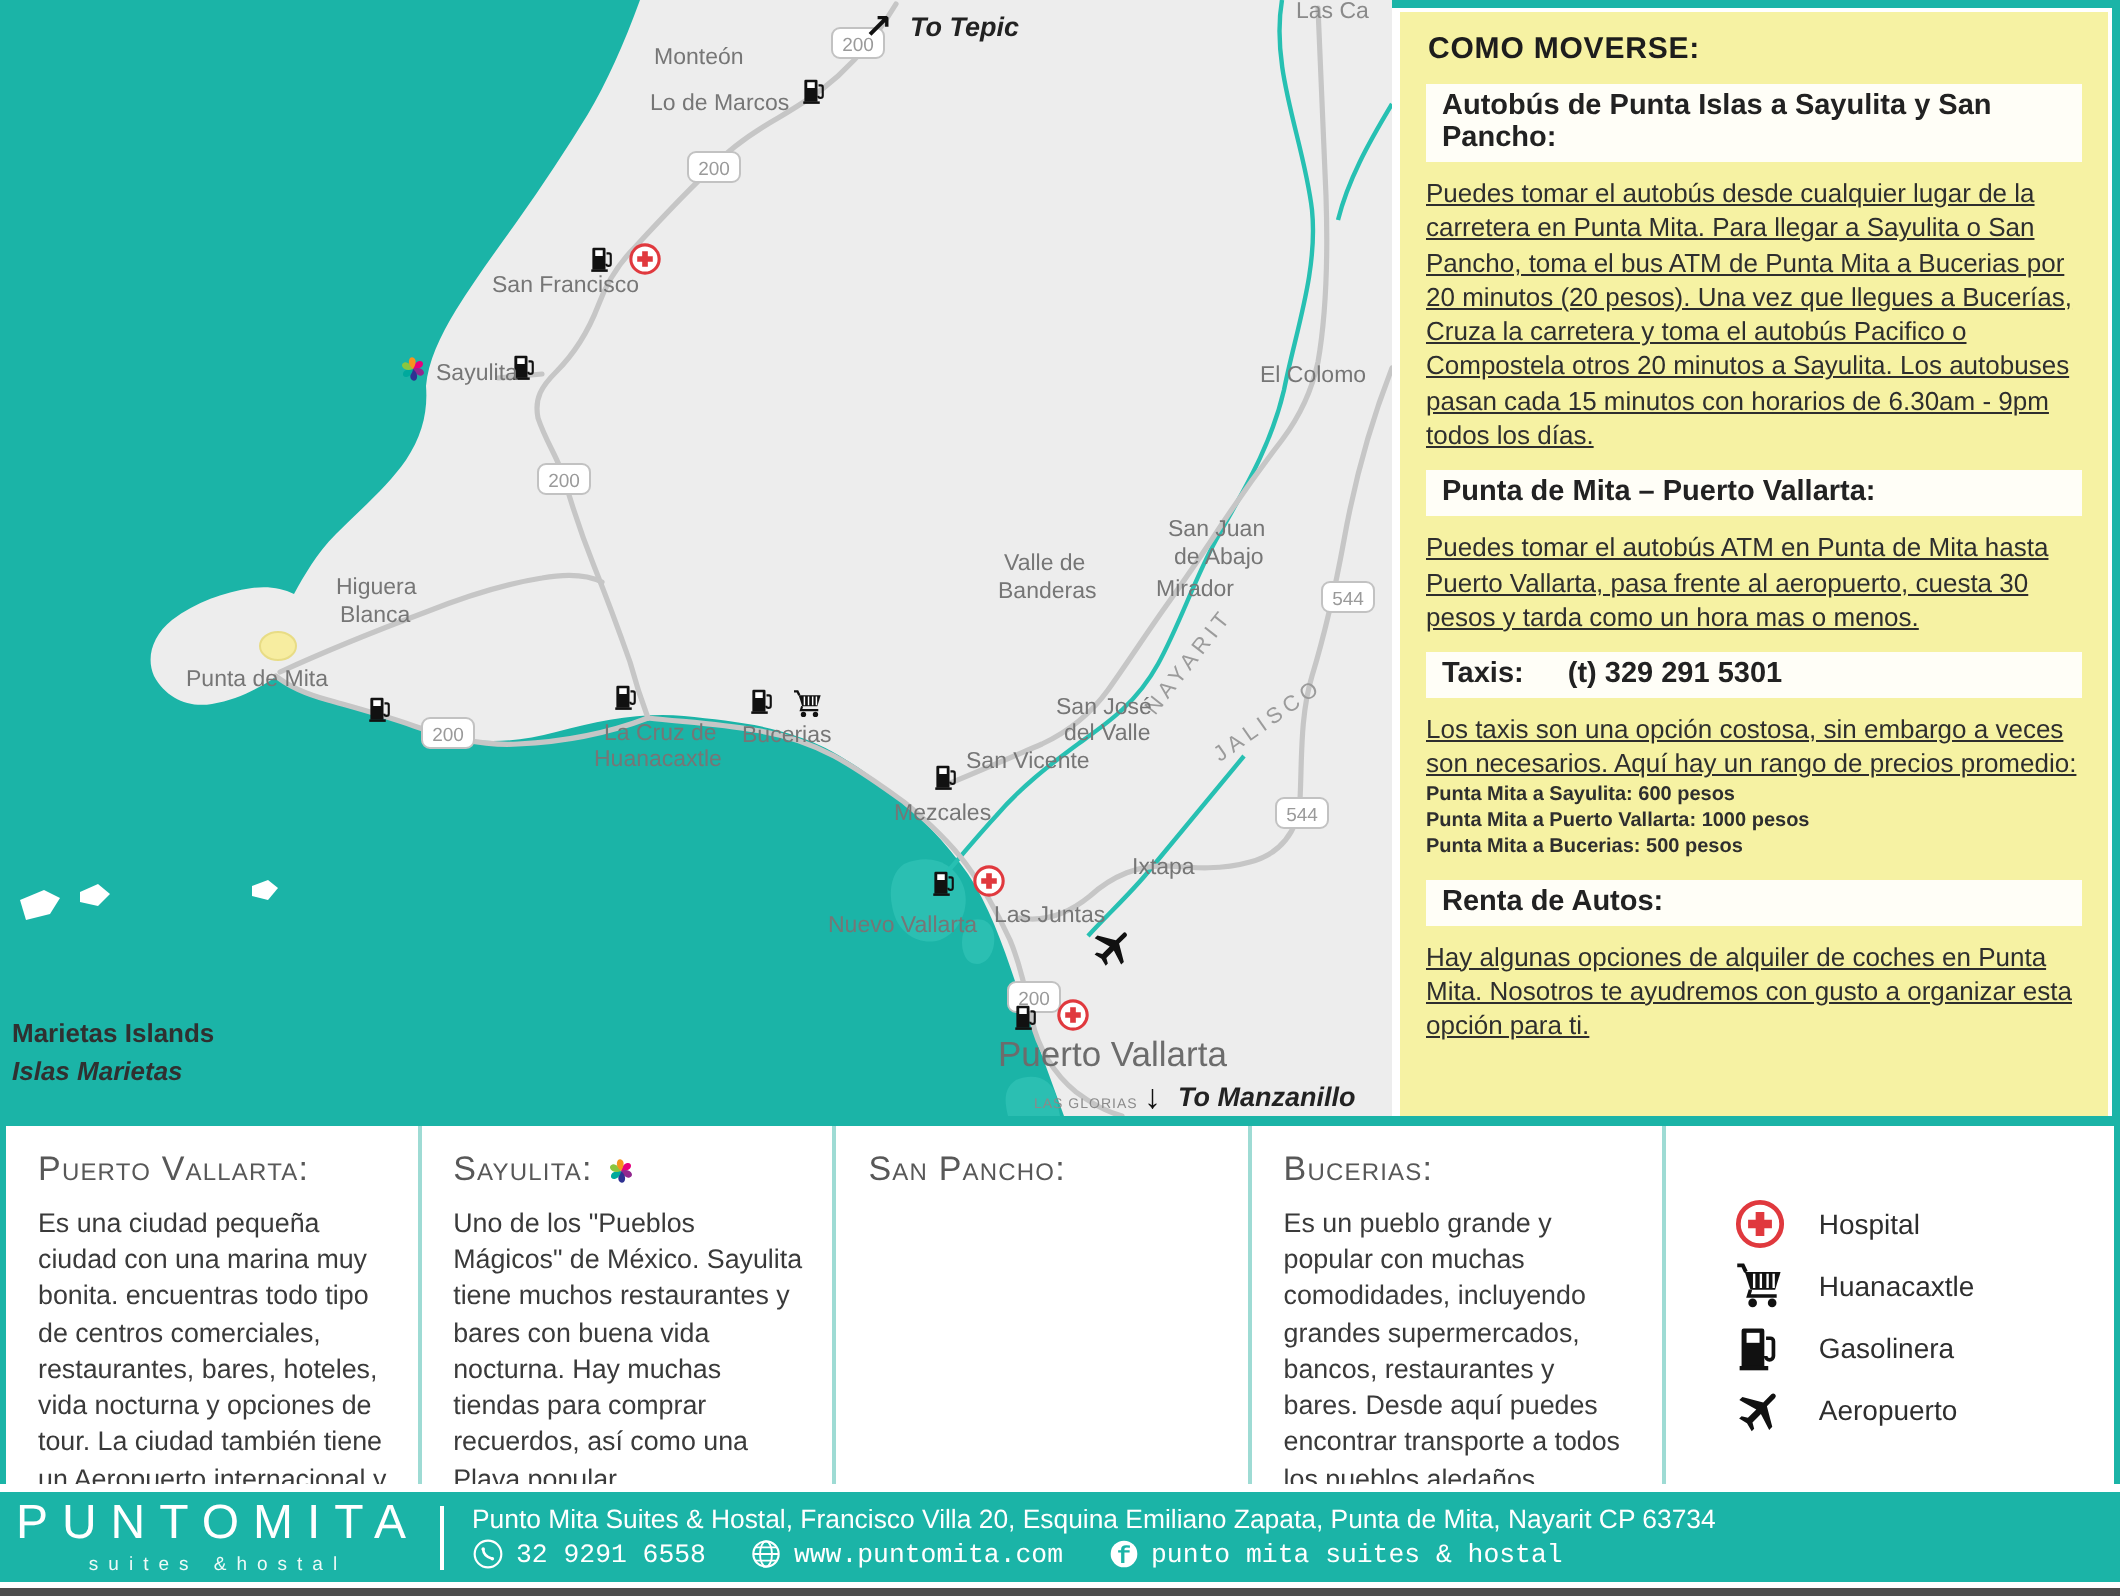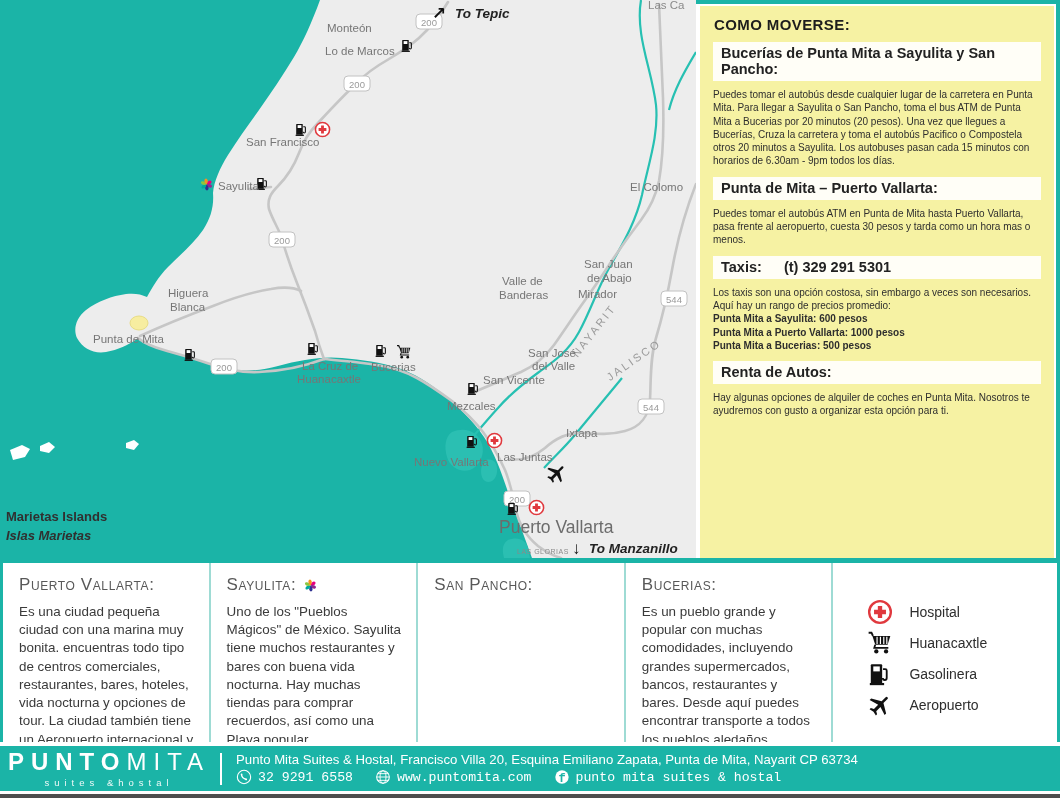--- a/index.html
+++ b/index.html
@@ -8,21 +8,21 @@
   .page { width:1060px; height:798px; display:flex; flex-direction:column; background:#fff; overflow:hidden; position:relative; }
 
   
   .top { height:558px; position:relative; background:#1bb4a7; flex:none; }
   .map-wrap { position:absolute; left:0; top:0; width:696px; height:558px; }
   .panel-white { position:absolute; left:696px; top:4px; right:4px; bottom:0; background:#fff; padding:2px 2px 0 4px; }
   .panel { background:#f6f2a3; width:100%; height:100%; padding:8px 13px 6px 13px; overflow:hidden; }
   .panel-title { font-size:15px; font-weight:bold; letter-spacing:0.4px; color:#1d1d1d; margin:2px 0 8px 1px; }
   .bar { background:#fffef7; padding:3px 8px 4px 8px; font-weight:bold; font-size:14.5px; color:#222; margin:9px 0 7px 0; }
   .bar .phone-num { margin-left:18px; }
-  .panel p { font-size:10px; line-height:1.33; color:#2e2e2e; }
+  .panel p { font-size:13px; line-height:1.33; color:#2e2e2e;text-decoration:underline; }
   .price-line { font-size:10px; line-height:1.33; color:#2e2e2e; font-weight:bold; }
 
   
   .teal-hr { height:5px; background:#1bb4a7; flex:none; }
 
   
   .columns { height:179px; display:flex; background:#fff; flex:none; border-left:3px solid #1bb4a7; border-right:3px solid #1bb4a7; }
   .col { flex:1 1 0; padding:12px 14px 0 16px; }
   .col + .col { border-left:2px solid #9edbd4; }
   .col-head { font-size:17px; letter-spacing:0.6px; color:#585858; font-variant:small-caps; margin-bottom:8px; display:flex; align-items:center; gap:6px; }
@@ -34,21 +34,21 @@
   .legend-icon { width:26px; height:26px; flex:none; color:#111; }
   .legend-icon.red { color:#e0393e; }
   .legend-label { font-size:14px; color:#2e2e2e; }
 
   .footer-gap { height:4px; background:#fff; flex:none; }
 
   
   .footer { height:45px; background:#1bb4a7; color:#fff; display:flex; align-items:center; flex:none; }
   .brand { width:218px; text-align:center; flex:none; }
   .brand-line { font-size:24px; letter-spacing:7px; line-height:1; }
-  .brand-bold { font-weight:bold; }
+  .brand-bold { font-weight:normal; }
   .brand-light { font-weight:normal; }
   .brand-tag { font-size:9.5px; letter-spacing:5px; margin-top:3px; color:#eefaf8; }
   .foot-div { width:2px; height:32px; background:#fff; margin:0 14px 0 2px; flex:none; }
   .foot-text { display:flex; flex-direction:column; gap:2px; font-size:13.2px; }
   .foot-line2 { display:flex; align-items:flex-end; gap:8px;font-family:Liberation Mono, monospace; }
   .foot-line2 .seg { display:flex; align-items:center; gap:6px; margin-right:14px; }
   .foot-icon { width:16px; height:16px; }
 
   .bottom-strip { height:4px; background:#4d4d4d; flex:none; margin-top:3px; }
 
@@ -258,21 +258,21 @@
         <text class="mdir" x="589" y="553">To Manzanillo</text>
         <text class="mislands" x="6" y="521">Marietas Islands</text>
         <text class="mislands-it" x="6" y="540">Islas Marietas</text>
       </svg>
     </div>
 
     <div class="panel-white">
       <div class="panel">
         <div class="panel-title">COMO MOVERSE:</div>
 
-        <div class="bar">Bucerías de Punta Mita a Sayulita y San Pancho:</div>
+        <div class="bar">Autobús de Punta Islas a Sayulita y San Pancho:</div>
         <p>Puedes tomar el autobús desde cualquier lugar de la carretera en Punta Mita. Para llegar a Sayulita o San Pancho, toma el bus ATM de Punta Mita a Bucerias por 20 minutos (20 pesos). Una vez que llegues a Bucerías, Cruza la carretera y toma el autobús Pacifico o Compostela otros 20 minutos a Sayulita. Los autobuses pasan cada 15 minutos con horarios de 6.30am - 9pm todos los días.</p>
 
         <div class="bar">Punta de Mita – Puerto Vallarta:</div>
         <p>Puedes tomar el autobús ATM en Punta de Mita hasta Puerto Vallarta, pasa frente al aeropuerto, cuesta 30 pesos y tarda como un hora mas o menos.</p>
 
         <div class="bar">
           <span>Taxis:</span>
           <span class="phone-num">(t) 329 291 5301</span>
         </div>
         <p>Los taxis son una opción costosa, sin embargo a veces son necesarios.  Aquí hay un rango de precios promedio:</p>

